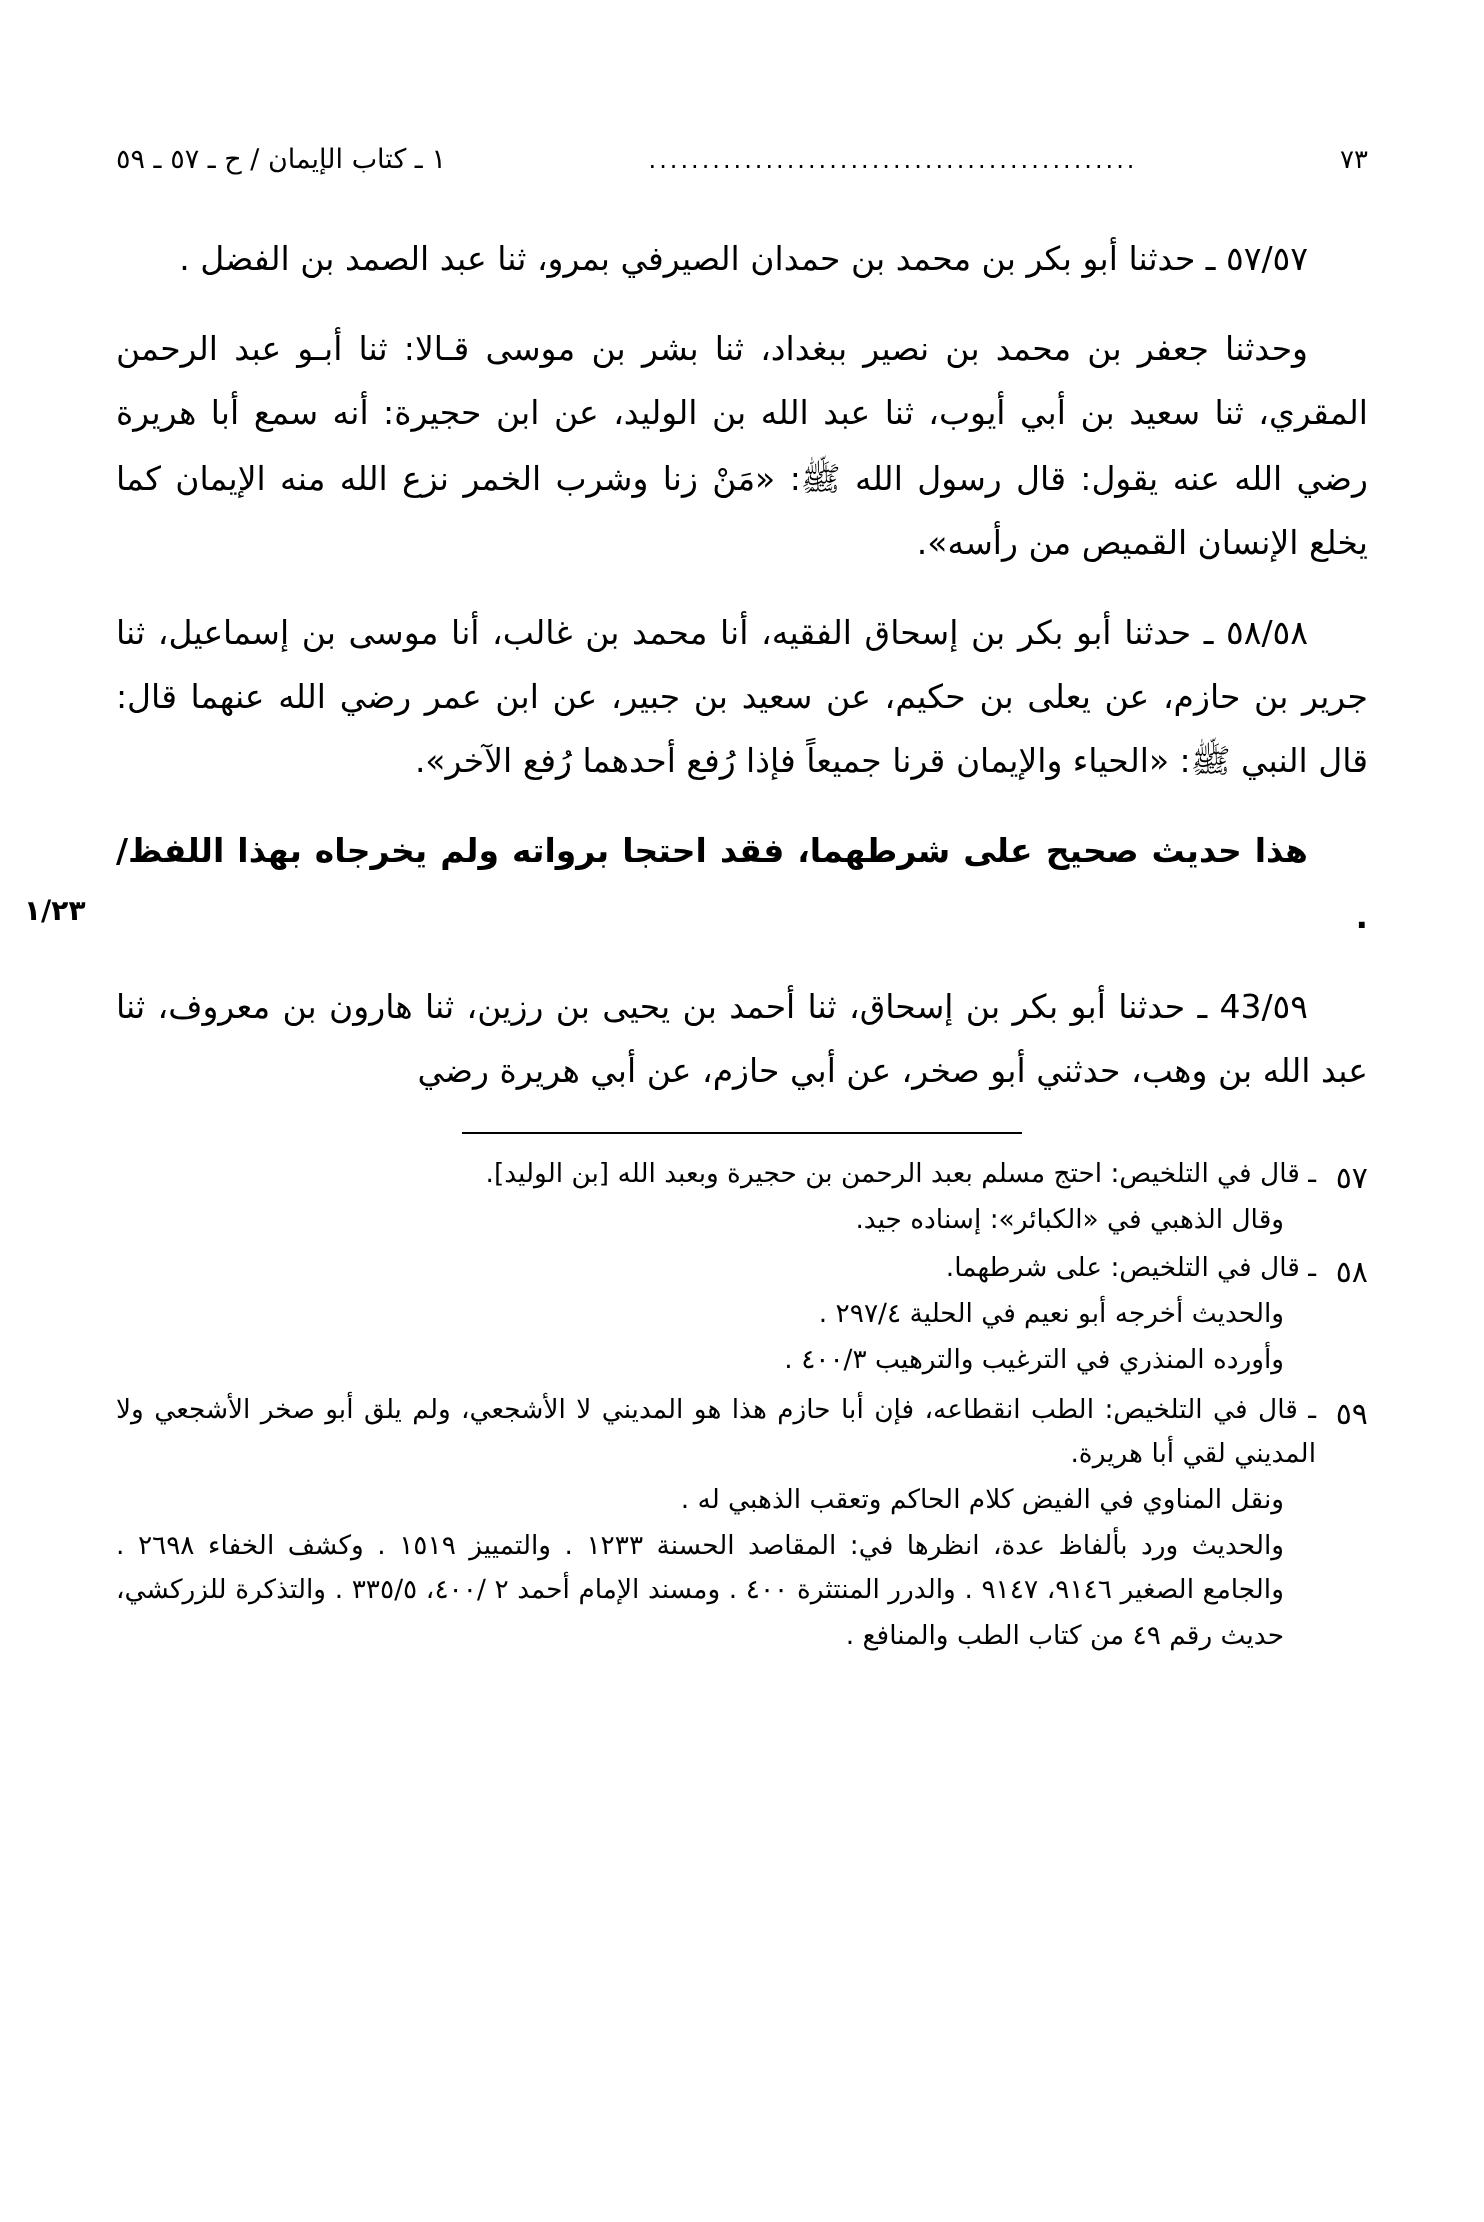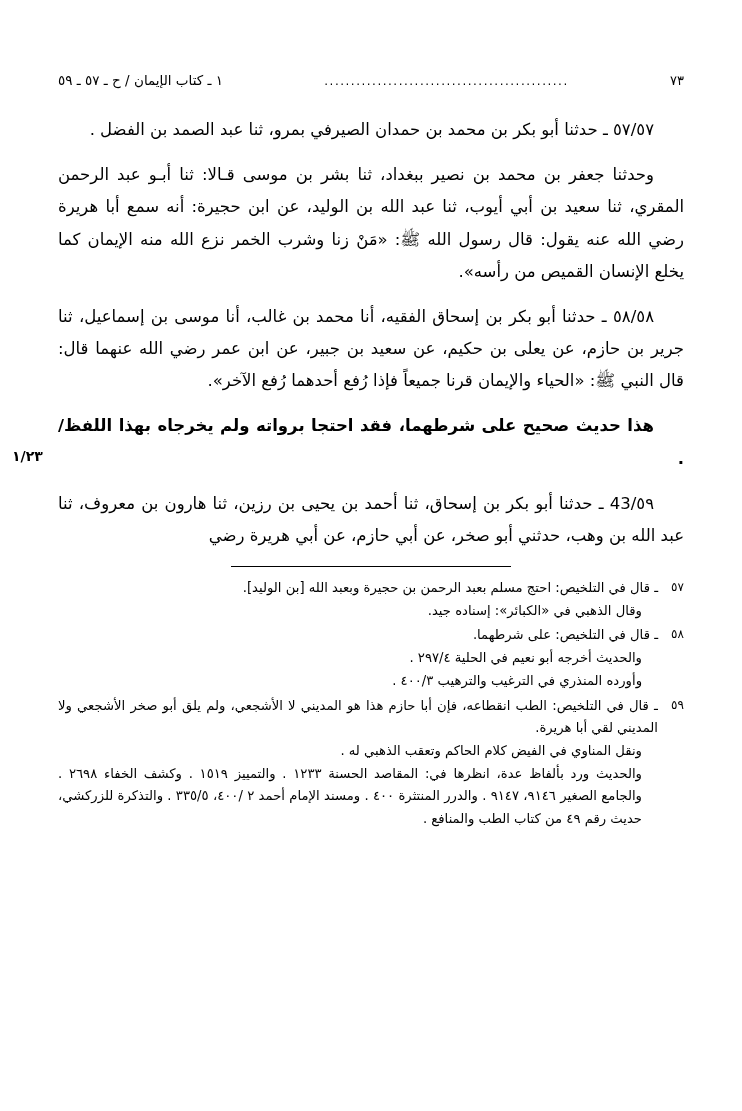--- a/index.html
+++ b/index.html
@@ -89,21 +89,21 @@
   }
   .fn {
     display: flex;
     flex-direction: row;
     margin-bottom: 2px;
   }
   .fn-num {
     flex: 0 0 auto;
     width: 26px;
     text-align: right;
-    font-size: 12px;
+    font-size: 15px;
     padding-top: 0px;
   }
   .fn-lines {
     flex: 1 1 auto;
   }
   .fn-line {
     text-align: justify;
   }
   .indent-1 { padding-right: 16px; }
 </style>

